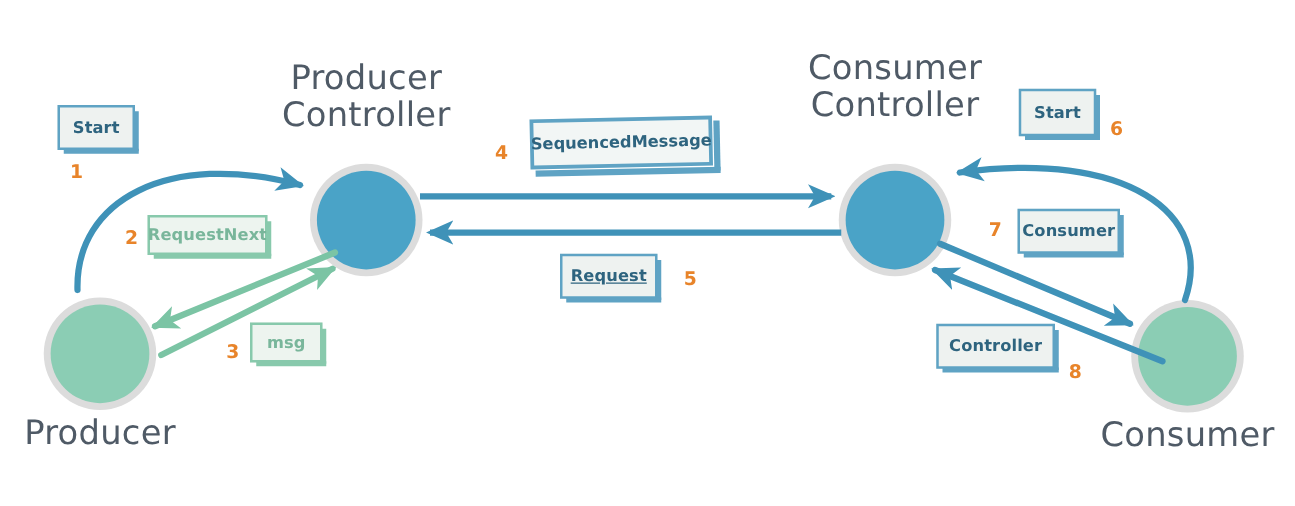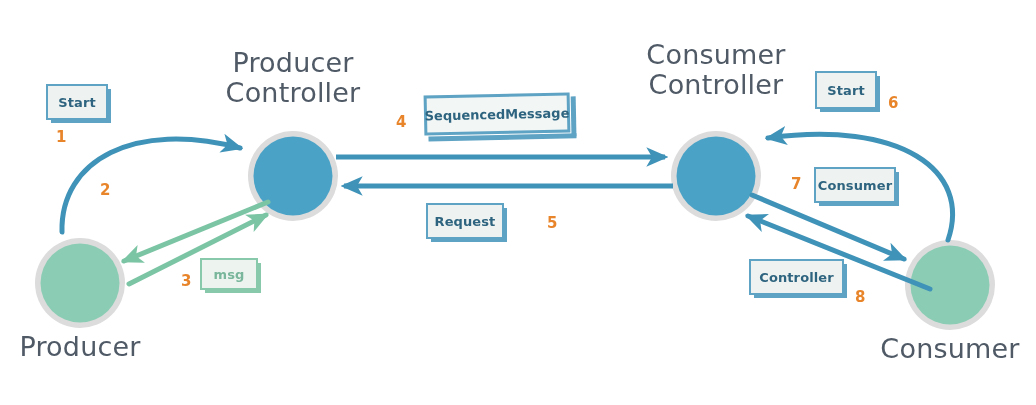--- a/index.html
+++ b/index.html
@@ -160,39 +160,44 @@
 
   <div class="node-label" style="left:860px; top:334px; width:180px;">Consumer</div>
 
   <div class="msgbox blue" style="left:46px; top:84px; width:62px; height:36px;">
     <span class="shadowbar sb-right"></span>
     <span class="shadowbar sb-bottom"></span>
     <span>Start</span>
   </div>
   <div class="step-num" style="left:56px; top:128px;">1</div>
 
+  <div class="msgbox green" style="left:118px; top:172px; width:96px; height:32px;">
+    <span class="shadowbar sb-right"></span>
+    <span class="shadowbar sb-bottom"></span>
+    <span>RequestNext</span>
+  </div>
   <div class="step-num" style="left:100px; top:181px;">2</div>
 
   <div class="msgbox green" style="left:200px; top:258px; width:58px; height:32px;">
     <span class="shadowbar sb-right"></span>
     <span class="shadowbar sb-bottom"></span>
     <span>msg</span>
   </div>
   <div class="step-num" style="left:181px; top:272px;">3</div>
 
   <div class="seqbox-wrap">
     <span class="seq-shadow-r"></span>
     <span class="seq-shadow-b"></span>
     <div class="seqbox">
       <span>SequencedMessage</span>
     </div>
   </div>
   <div class="step-num" style="left:396px; top:113px;">4</div>
 
-  <div class="msgbox blue" style="left:426px; top:203px; width:78px; height:36px;">
+  <div class="msgbox blue" style="left:448px; top:203px; width:78px; height:36px;text-decoration:underline;">
     <span class="shadowbar sb-right"></span>
     <span class="shadowbar sb-bottom"></span>
     <span>Request</span>
   </div>
   <div class="step-num" style="left:547px; top:214px;">5</div>
 
   <div class="msgbox blue" style="left:815px; top:71px; width:62px; height:38px;">
     <span class="shadowbar sb-right"></span>
     <span class="shadowbar sb-bottom"></span>
     <span>Start</span>

